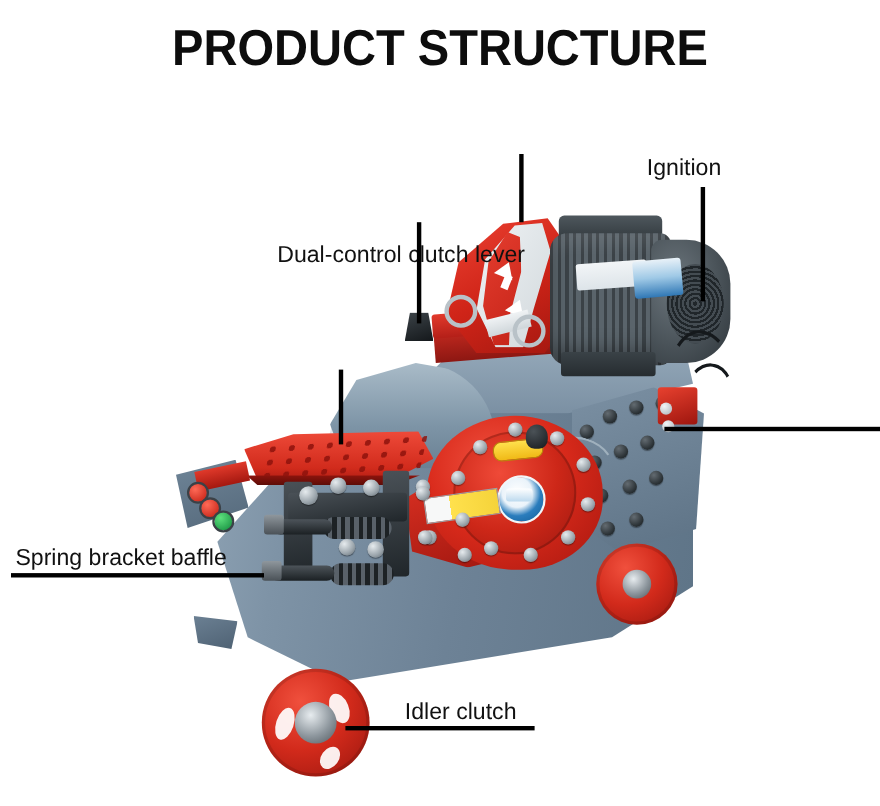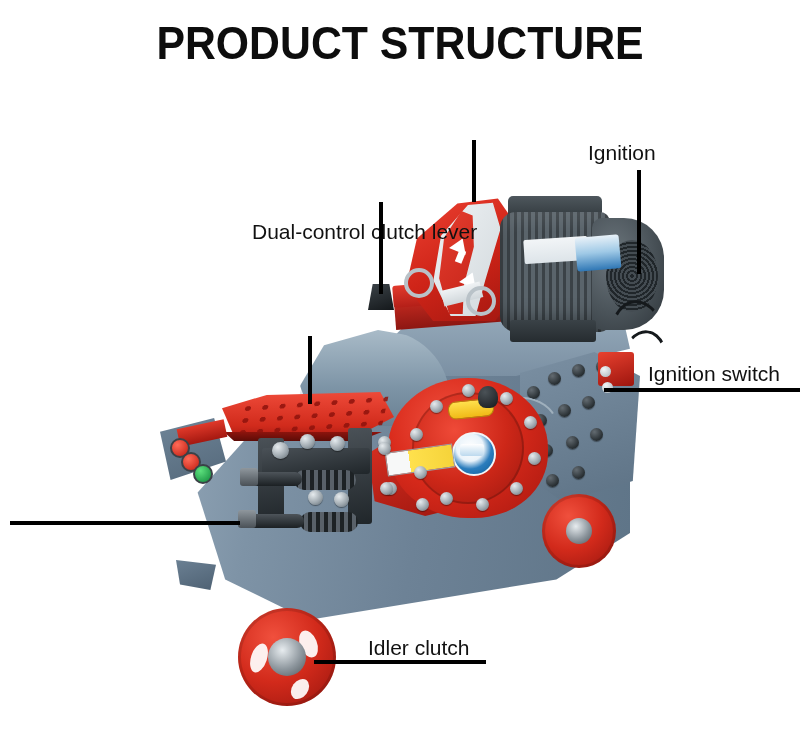--- a/index.html
+++ b/index.html
@@ -404,21 +404,21 @@
   <div class="leader v" style="left:472px;top:140px;height:62px;"></div>
 
   <div class="label" style="left:588px;top:142px;">Ignition</div>
   <div class="leader v" style="left:637px;top:170px;height:104px;"></div>
 
   <div class="label" style="left:252px;top:177px;margin-top:44px;">Dual-control clutch lever</div>
   <div class="leader v" style="left:379px;top:202px;height:92px;"></div>
 
   <div class="leader v" style="left:308px;top:336px;height:68px;"></div>
 
-  <div class="label" style="left:648px;top:363px;">Ignition switch</div>
   <div class="leader h" style="left:604px;top:388px;width:196px;"></div>
 
+  <div class="label" style="left:14px;top:497px;">Spring bracket baffle</div>
   <div class="leader h" style="left:10px;top:521px;width:230px;"></div>
 
   <div class="label" style="left:368px;top:637px;">Idler clutch</div>
   <div class="leader h" style="left:314px;top:660px;width:172px;"></div>
 
 </div>
 
 </body></html>

